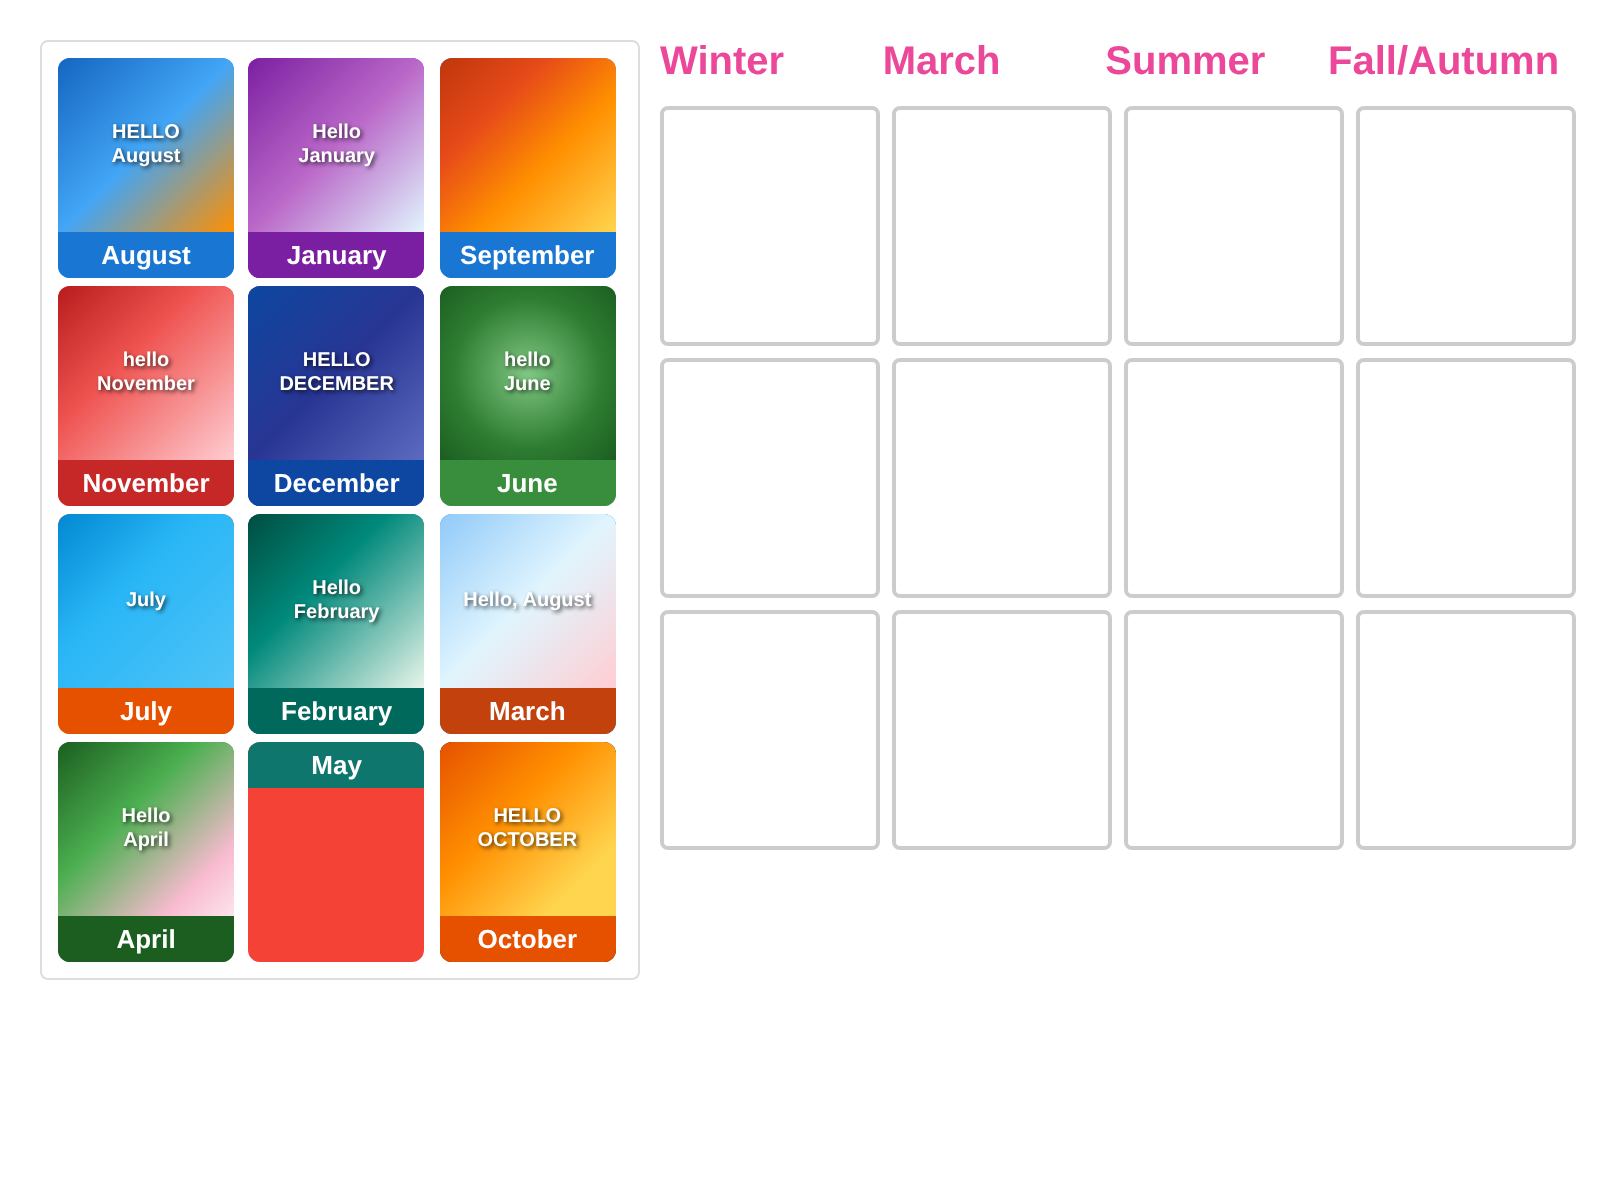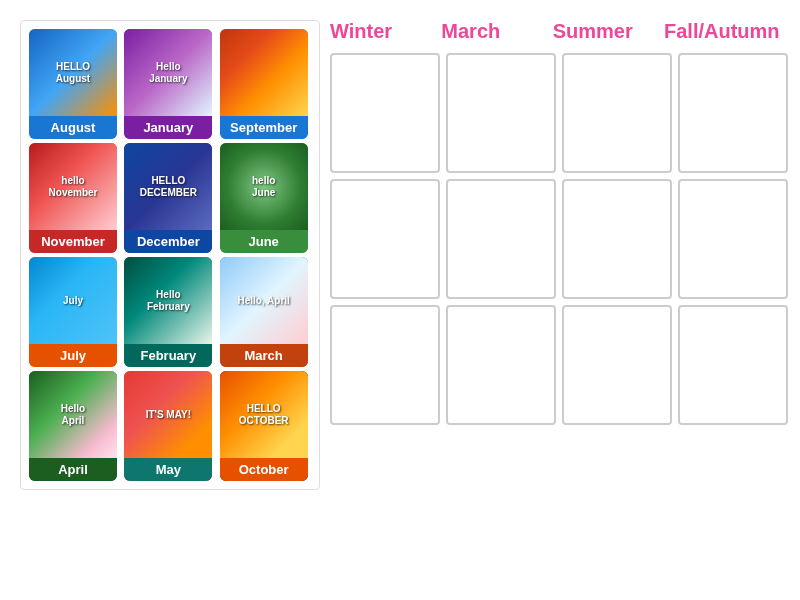--- a/index.html
+++ b/index.html
@@ -211,35 +211,32 @@
     </div>
     <div class="month-card card-february">
       <div class="month-img">
         <span class="img-text" style="white-space: pre-line;">Hello
 February</span>
       </div>
       <div class="month-label">February</div>
     </div>
     <div class="month-card card-march">
       <div class="month-img">
-        <span class="img-text" style="white-space: pre-line;">Hello, April</span>
+        <span class="img-text" style="white-space: pre-line;">Hello, August</span>
       </div>
       <div class="month-label">March</div>
     </div>
     <div class="month-card card-april">
       <div class="month-img">
         <span class="img-text" style="white-space: pre-line;">Hello
 April</span>
       </div>
       <div class="month-label">April</div>
     </div>
     <div class="month-card card-may">
-      <div class="month-img">
-        <span class="img-text" style="white-space: pre-line;">IT'S MAY!</span>
-      </div>
       <div class="month-label">May</div>
     </div>
     <div class="month-card card-october">
       <div class="month-img">
         <span class="img-text" style="white-space: pre-line;">HELLO OCTOBER</span>
       </div>
       <div class="month-label">October</div>
     </div>
   </div>
 

